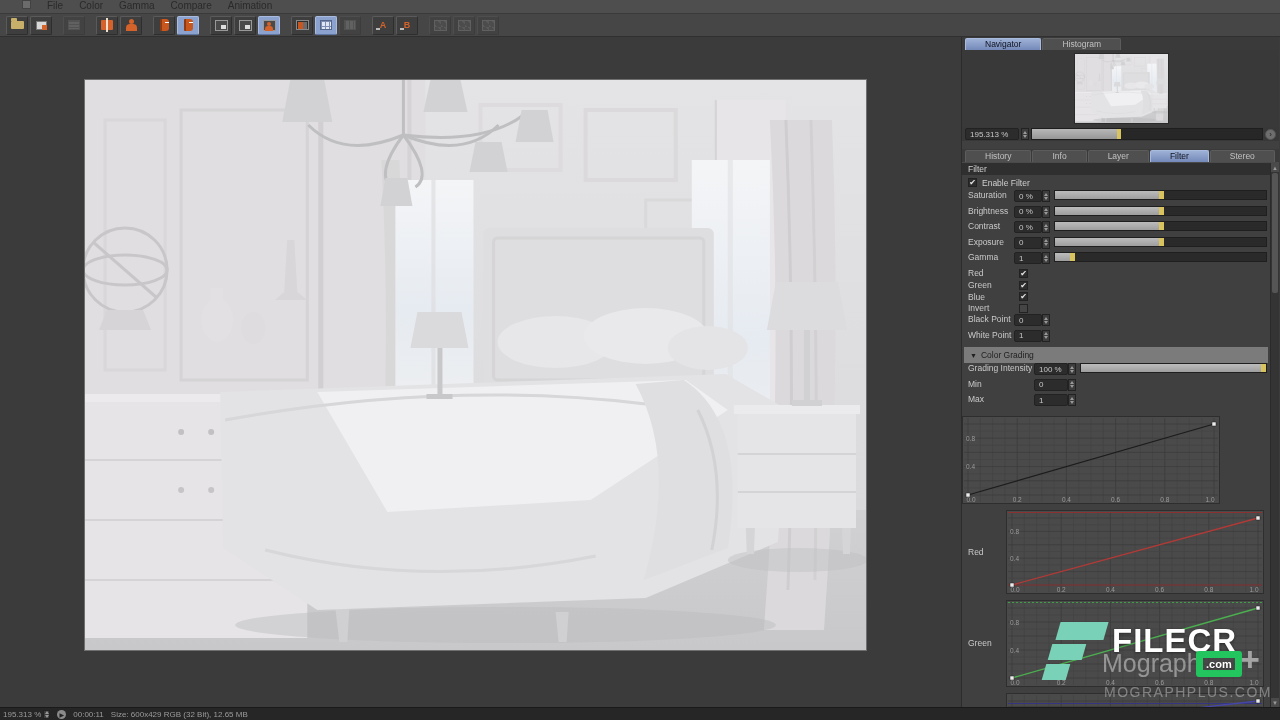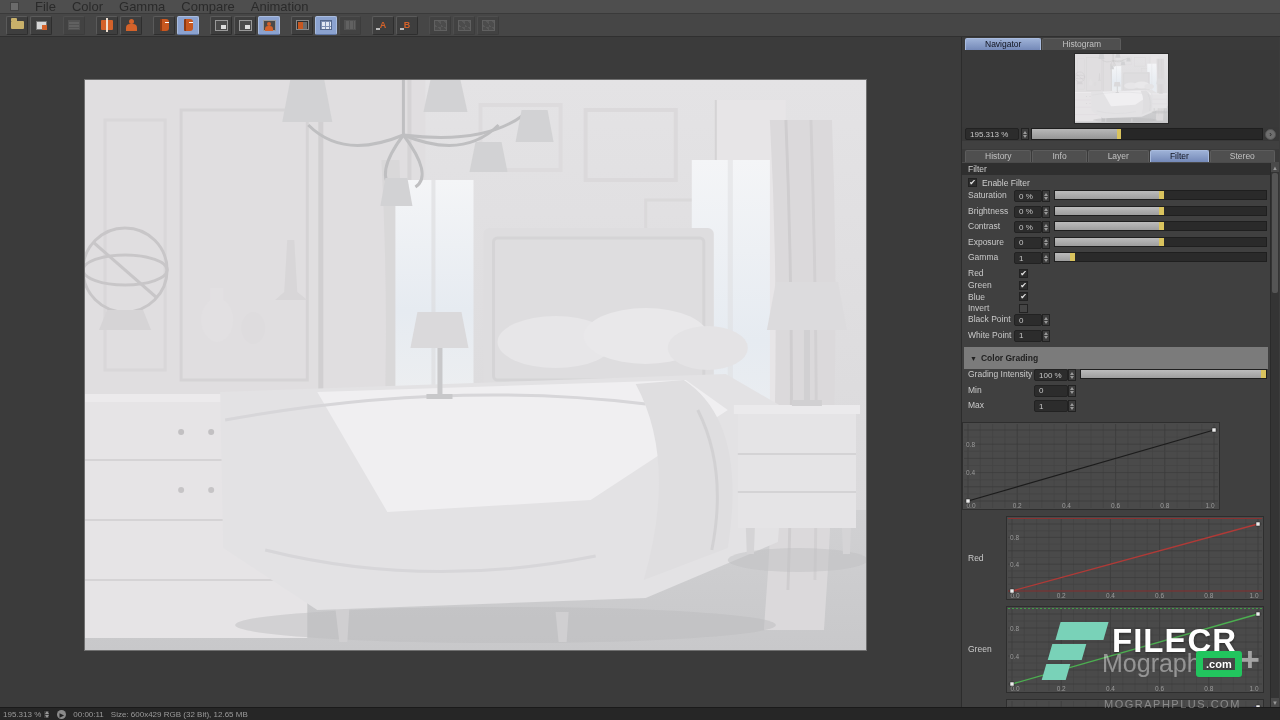--- a/index.html
+++ b/index.html
@@ -1,21 +1,21 @@
 <!DOCTYPE html>
 <html><head>
 <meta charset="utf-8">
 <style>
   *{box-sizing:border-box;margin:0;padding:0}
   html,body{width:1280px;height:720px;overflow:hidden}
   body{background:#3c3c3c;font-family:"Liberation Sans",sans-serif;color:#ccc;position:relative}
 
   
-  .menubar{height:14px;background:#4e4e4e;display:flex;align-items:center;padding-left:8px;
-           font-size:13px;color:#2a2a2a;border-bottom:1px solid #3a3a3a}
+  .menubar{height:14px;background:#4e4e4e;display:flex;align-items:flex-start;padding-left:20px;
+           font-size:10px;color:#2a2a2a;border-bottom:1px solid #3a3a3a}
   .app-ic{width:9px;height:9px;background:#6b6b6b;border:1px solid #424242;margin:0 8px 0 2px}
   .menu-item{padding:0 8px;cursor:default}
 
   
   .toolbar{height:23px;background:#464646;display:flex;align-items:center;padding-left:6px;
            border-bottom:1px solid #303030}
   .tbtn{width:22px;height:19px;background:#3e3e3e;border:1px solid #5a5a5a;
         border-bottom-color:#2e2e2e;border-right-color:#2e2e2e;border-radius:2px;margin-right:2px;
         display:flex;align-items:center;justify-content:center;position:relative}
   .tbtn.active{background:#8ba2cf;border-color:#a9bcdf;border-bottom-color:#5f76a4}
@@ -102,22 +102,22 @@
   .prow.grow .lbl{width:66px}
   .prow .valbox{width:28px;flex:none}
   .prow.grow .valbox{width:34px}
   .slider{flex:1;height:10px;background:#2a2a2a;border:1px solid #1f1f1f;position:relative;margin:0 3px 0 4px}
   .sfill{position:absolute;left:0;top:0;bottom:0;background:linear-gradient(#bcbcbc,#9e9e9e)}
   .shandle{position:absolute;top:0;bottom:0;width:5px;background:#d9c35e}
 
   .chrow{height:11.7px;display:flex;align-items:center;padding-left:6px;font-size:8.5px;color:#c9c9c9;gap:5px}
   .chrow .lbl{width:46px;flex:none}
 
-  .cgh{height:22px;background:#7b7b7b;color:#1f1f1f;font-size:8.5px;display:flex;align-items:center;
-       padding-left:6px;margin:2px 2px 0 2px;font-weight:bold}
+  .cgh{height:16px;background:#7b7b7b;color:#1f1f1f;font-size:8.5px;display:flex;align-items:center;
+       padding-left:6px;margin:2px 2px 0 2px;font-weight:normal}
   .cgh .tri{margin-right:4px;font-size:7px}
 
   .chartrow{display:flex;margin-top:6px}
   .chartlabel{width:44px;font-size:8.5px;color:#c9c9c9;display:flex;align-items:center;padding-left:6px;flex:none}
   .chartbox{width:258px;overflow:hidden;position:relative}
   .chartbox svg{display:block}
 
   
   .statusbar{height:13px;background:#262626;display:flex;align-items:center;font-size:8px;color:#9b9b9b;
              padding-left:3px;gap:7px;border-top:1px solid #1a1a1a}
@@ -128,21 +128,21 @@
   
   .watermark{position:absolute;left:1038px;top:616px;width:242px;height:90px;pointer-events:none;z-index:50}
   .wm-bar{position:absolute;background:#79d2b8;transform:skewX(-16deg)}
   .wm-brand{position:absolute;left:74px;top:6px;font-size:33px;font-weight:bold;color:#fff;
             letter-spacing:1px;text-shadow:0 1px 3px rgba(0,0,0,.45)}
   .wm-mograph{position:absolute;left:64px;top:33px;font-size:25px;color:rgba(255,255,255,.42)}
   .wm-plus{position:absolute;left:202px;top:24px;font-size:34px;font-weight:bold;color:rgba(255,255,255,.5)}
   .wm-badge{position:absolute;left:158px;top:35px;font-size:11px;font-weight:bold;color:#fff;
             border:7px solid #22c55e;border-radius:3px;padding:0 3px;background:rgba(70,70,70,.65);
             text-shadow:0 1px 2px rgba(0,0,0,.4)}
-  .wm-sub{position:absolute;left:66px;top:82px;font-size:11px;letter-spacing:1.5px;color:rgba(255,255,255,.35)}
+  .wm-sub{position:absolute;left:66px;top:68px;font-size:14px;letter-spacing:1.5px;color:rgba(255,255,255,.35)}
 </style>
 </head>
 <body>
 
 <svg width="0" height="0" style="position:absolute">
   <defs>
     <linearGradient id="gWall" x1="0" y1="0" x2="0" y2="1">
       <stop offset="0" stop-color="#ecebed"></stop>
         <stop offset="1" stop-color="#dfdee0"></stop>
     </linearGradient>

